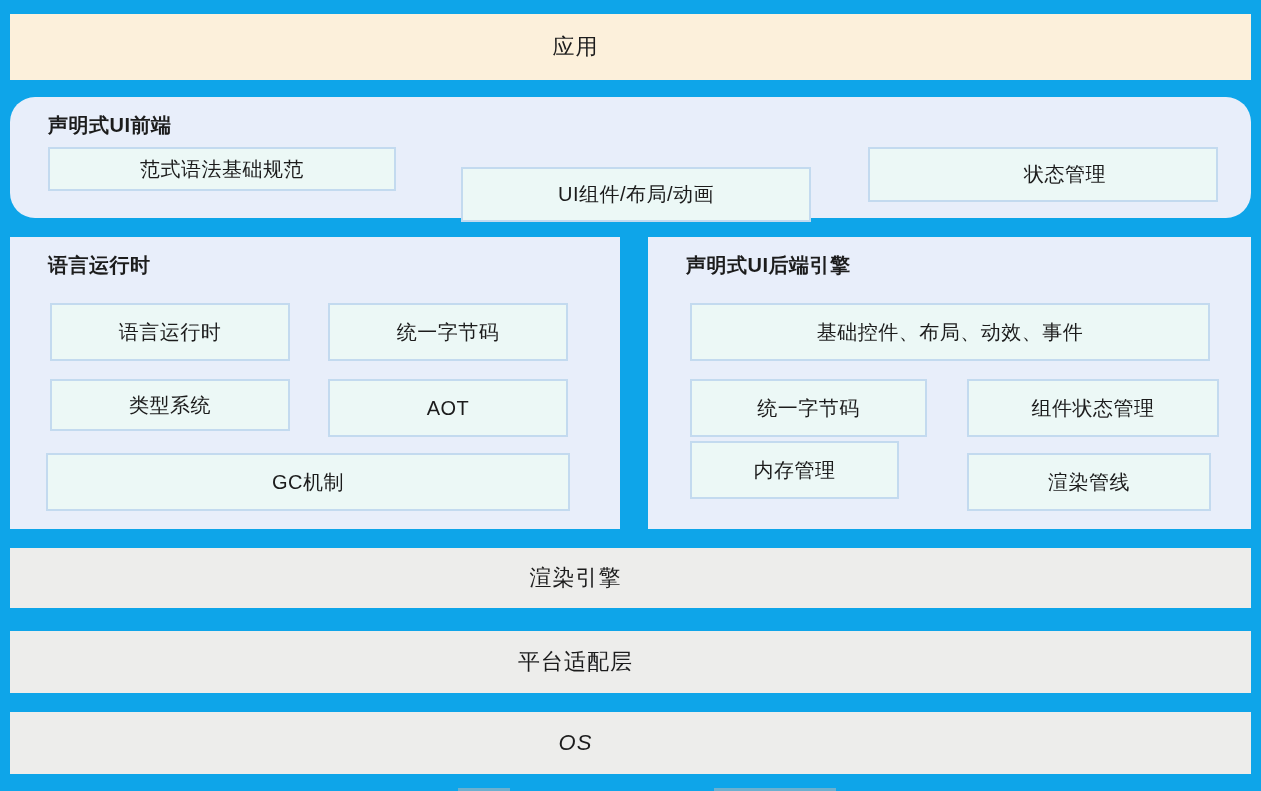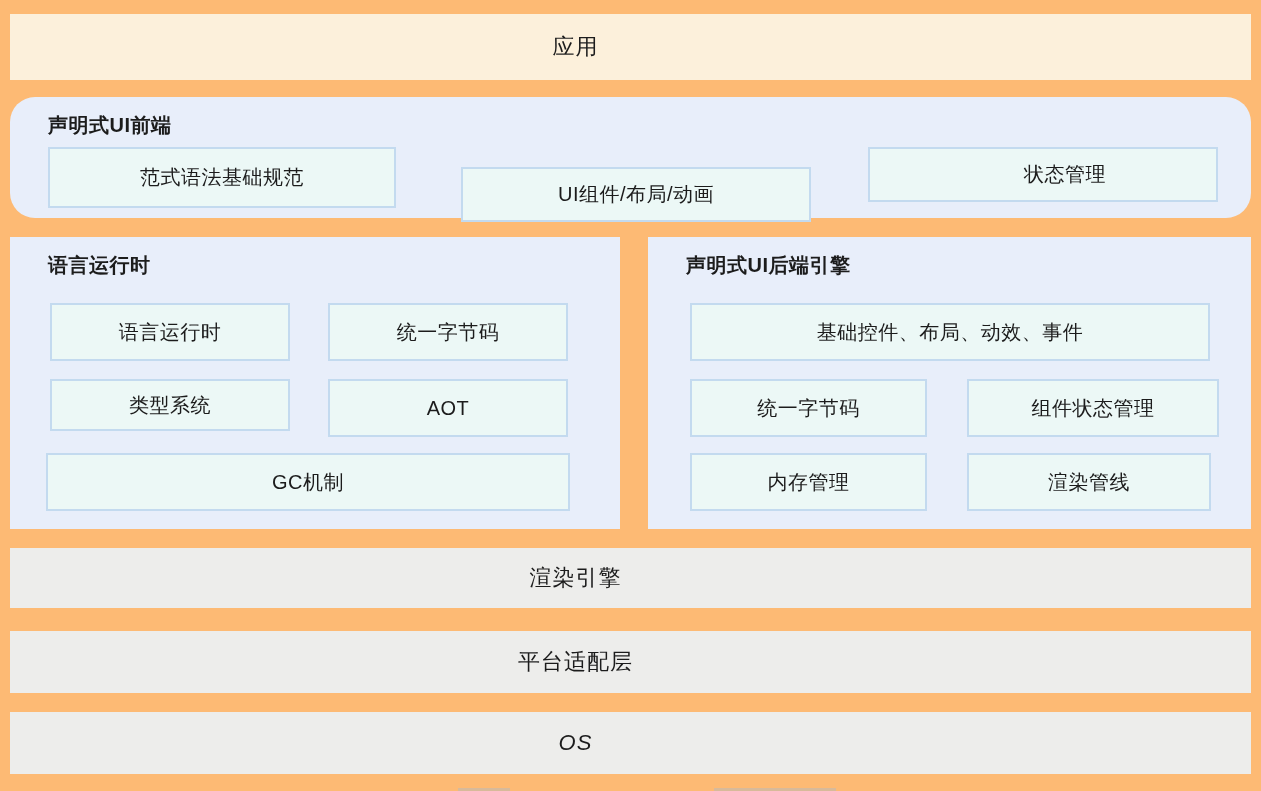--- a/index.html
+++ b/index.html
@@ -6,21 +6,21 @@
     margin: 0;
     padding: 0;
     background: #ffffff;
     font-family: "Liberation Sans", "DejaVu Sans", sans-serif;
   }
   #stage {
     position: relative;
     width: 1261px;
     height: 791px;
     overflow: hidden;
-    background: #fdba74;
+    background: #0ea5e9;
     color: #1c1c1c;
   }
   .abs { position: absolute; box-sizing: border-box; }
 
   
   .bar {
     left: 10px;
     width: 1241px;
     display: flex;
     align-items: center;
@@ -60,36 +60,36 @@
     border: 2px solid #c3daef;
     display: flex;
     align-items: center;
     justify-content: center;
     font-size: 20px;
     letter-spacing: 0.5px;
     white-space: nowrap;
   }
 
   
-  .fe-b1 { left: 38px;  top: 50px; width: 348px; height: 61px; align-items: center; }
+  .fe-b1 { left: 38px;  top: 50px; width: 348px; height: 44px; align-items: center; }
   .fe-b2 { left: 451px; top: 50px; width: 350px; height: 55px; margin-top: 20px; }
   .fe-b3 { left: 858px; top: 50px; width: 350px; height: 55px; padding-left: 44px; }
 
   
   .rt-b1 { left: 40px;  top: 66px;  width: 240px; height: 58px; }
   .rt-b2 { left: 318px; top: 66px;  width: 240px; height: 58px; }
   .rt-b3 { left: 40px;  top: 142px; width: 240px; height: 52px; }
   .rt-b4 { left: 318px; top: 142px; width: 240px; height: 58px; }
   .rt-b5 { left: 36px;  top: 216px; width: 524px; height: 58px; }
 
   
   .be-b1 { left: 42px;  top: 66px;  width: 520px; height: 58px; }
   .be-b2 { left: 42px;  top: 142px; width: 237px; height: 58px; }
   .be-b3 { left: 319px; top: 142px; width: 252px; height: 58px; text-align: right; }
-  .be-b4 { left: 42px;  top: 216px; width: 237px; height: 58px; text-align: right; }
+  .be-b4 { left: 42px;  top: 204px; width: 209px; height: 58px; text-align: right; }
   .be-b5 { left: 319px; top: 216px; width: 244px; height: 58px; }
 
   
   .caption-mark {
     position: absolute;
     top: 788px;
     height: 3px;
     background: #b9b9b9;
     opacity: 0.55;
   }

